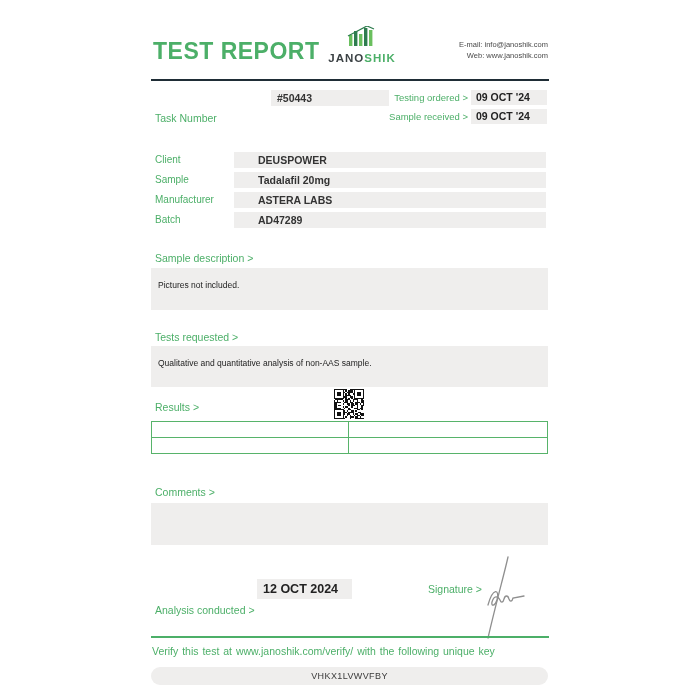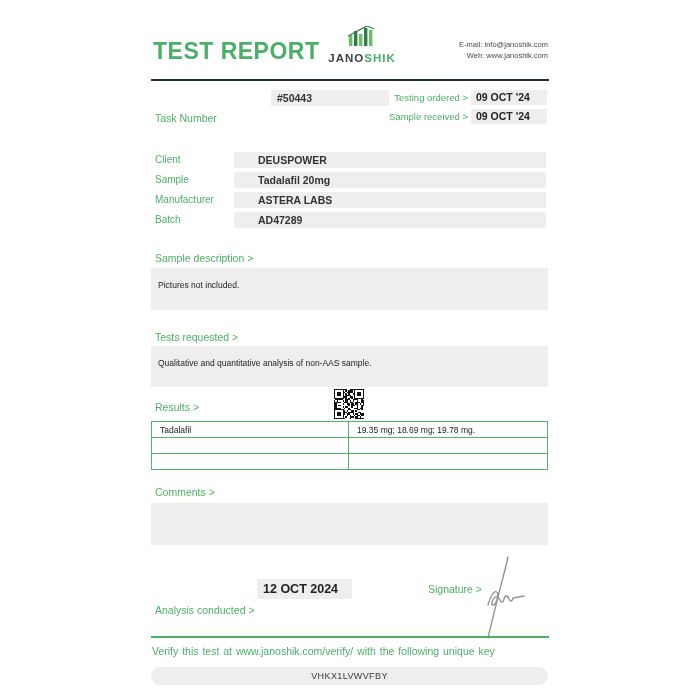--- a/index.html
+++ b/index.html
@@ -361,24 +361,20 @@
         <rect x="15" y="20" width="1" height="1" fill="#111"></rect>
         <rect x="16" y="20" width="1" height="1" fill="#111"></rect>
         <rect x="17" y="20" width="1" height="1" fill="#111"></rect>
         <rect x="18" y="20" width="1" height="1" fill="#111"></rect>
         <rect x="19" y="20" width="1" height="1" fill="#111"></rect>
         <rect x="20" y="20" width="1" height="1" fill="#111"></rect>
       </svg>
   </div>
   <table class="abs results-table">
     <tbody>
-        <tr>
-      <td class="col-analyte">Tadalafil</td>
-      <td>19.35 mg; 18.69 mg; 19.78 mg.</td>
-    </tr>
     <tr>
       <td class="col-analyte"></td>
       <td></td>
     </tr>
     <tr>
       <td class="col-analyte"></td>
       <td></td>
     </tr>
   </tbody>
     </table>

